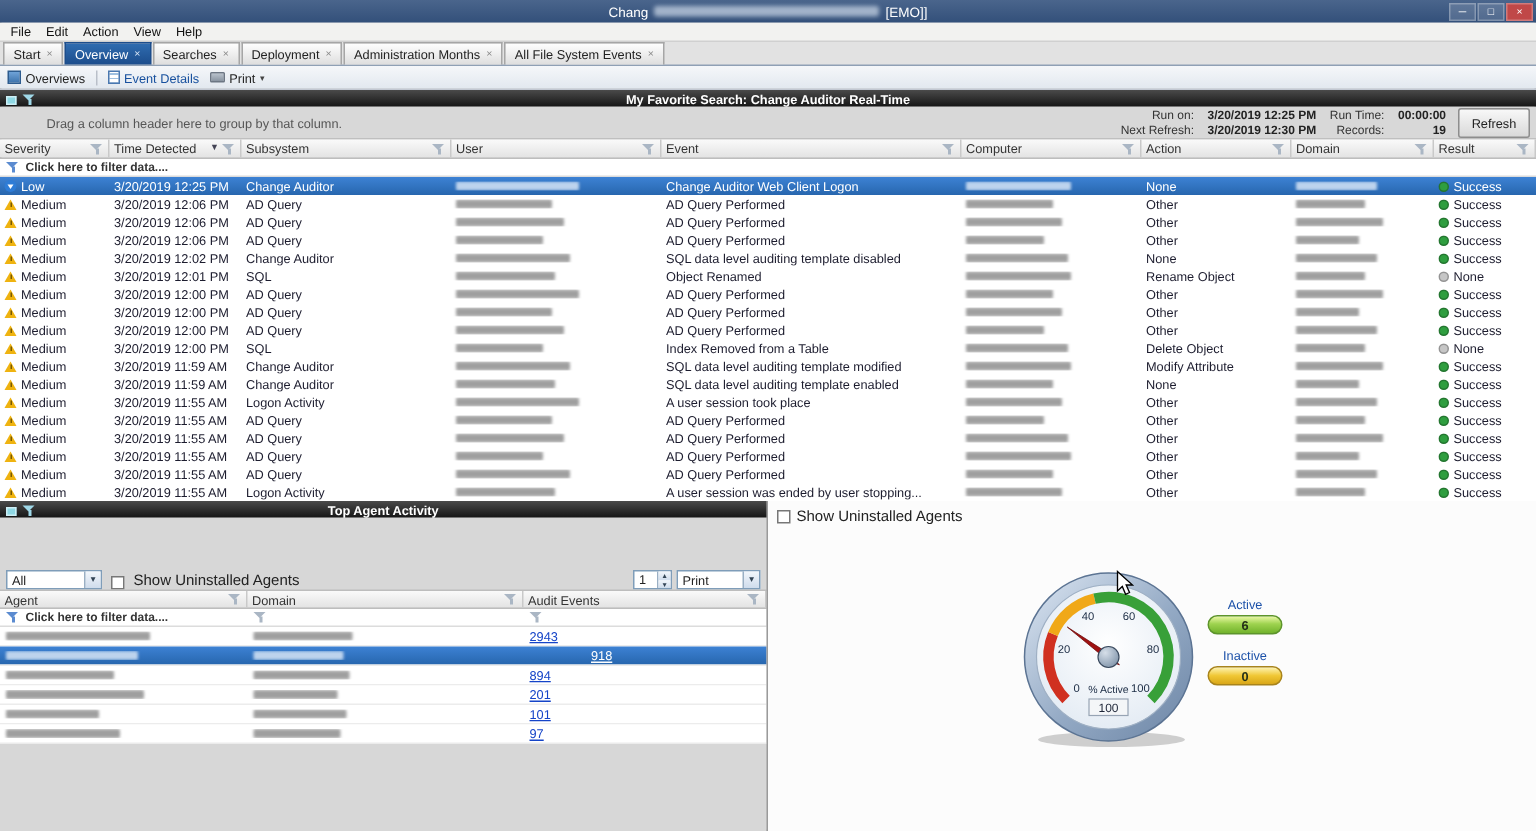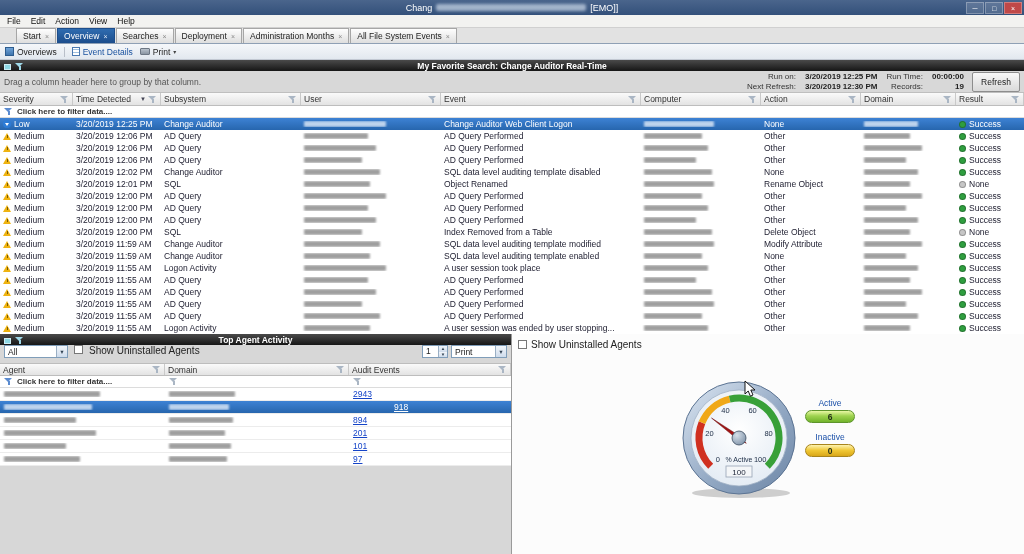--- a/index.html
+++ b/index.html
@@ -11,21 +11,21 @@
   .titlebar { height:15px; background:linear-gradient(#4a658c,#33507a); position:relative; display:flex; align-items:center; color:#fff; }
   .title-center { position:absolute; left:0; right:0; top:0; bottom:0; display:flex; justify-content:center; align-items:center; gap:4px; font-size:9px; }
   .blur-blob { display:inline-block; height:7px; border-radius:2px; background:rgba(228,238,250,.6); filter:blur(1.5px); }
   .win-controls { margin-left:auto; display:flex; gap:1px; padding-right:2px; z-index:3; }
   .win-btn { width:18px; height:12px; font-size:7px; line-height:11px; text-align:center; color:#fff; background:rgba(255,255,255,.14); border:1px solid rgba(255,255,255,.28); cursor:default; }
   .win-btn.close { background:#c04848; }
 
   
   .menubar { height:13px; background:#f2f2f0; border-bottom:1px solid #d0d0d0; display:flex; align-items:center; padding-left:2px; }
   .menu-item { font-size:8.5px; color:#111; padding:0 5px; }
-  .tabbar { height:16px; background:#e2e2e2; border-bottom:1px solid #8fa0b5; display:flex; align-items:flex-end; padding-left:16px; gap:1px; }
+  .tabbar { height:16px; background:#e2e2e2; border-bottom:1px solid #8fa0b5; display:flex; align-items:flex-end; padding-left:2px; gap:1px; }
   .tab { height:15px; display:flex; align-items:center; gap:4px; padding:0 6px; background:linear-gradient(#fefefe,#dedede); border:1px solid #a6a6a6; border-bottom:none; font-size:8.5px; color:#222; }
   .tab.active { background:linear-gradient(#2f6cb0,#1c4d8c); border-color:#1c4d8c; color:#fff; }
   .tab-close { font-size:7px; color:#8a8a8a; }
   .tab.active .tab-close { color:#d9e6f5; }
   .toolbar { height:16px; background:linear-gradient(#f5f7fa,#e2e8ef); border-bottom:1px solid #c2c8d2; display:flex; align-items:center; gap:7px; padding-left:5px; }
   .tool-btn { display:flex; align-items:center; gap:3px; font-size:8.5px; color:#222; }
   .tool-btn.blue { color:#17509e; }
   .tool-sep { width:1px; height:10px; background:#b9bfc9; }
   .ic-overviews { width:9px; height:9px; background:linear-gradient(#6fa3d8,#3e74ad); border:1px solid #2d5c8f; }
   .ic-details { width:8px; height:9px; background:repeating-linear-gradient(#fff 0 1px, #9fc0e0 1px 2px, #fff 2px 3px); border:1px solid #4a78b0; }
@@ -37,21 +37,21 @@
   .ph-icons { position:absolute; left:4px; top:2px; display:flex; gap:4px; align-items:center; }
   .pin-ic { width:7px; height:6px; background:#8fd8e4; border:1px solid #cdeef5; }
   .funnel { position:relative; width:9px; height:9px; display:inline-block; flex:none; }
   .funnel::before { content:""; position:absolute; top:1px; left:0; border-left:4.5px solid transparent; border-right:4.5px solid transparent; border-top:4px solid #5b8bd0; }
   .funnel::after { content:""; position:absolute; top:4px; left:3.5px; width:2px; height:4px; background:#5b8bd0; }
   .funnel.light::before { border-top-color:#9fd8e8; } .funnel.light::after { background:#9fd8e8; }
   .funnel.dim::before { border-top-color:#aab6c4; } .funnel.dim::after { background:#aab6c4; }
 
   
   .info-row { height:22px; background:#d8d8d8; border-bottom:1px solid #bfbfbf; display:flex; align-items:center; padding:0 4px; }
-  .group-hint { font-size:8.5px; color:#555; }
+  .group-hint { font-size:8.5px; color:#555;margin-left:27px; }
   .run-grid { margin-left:auto; display:grid; grid-template-columns:auto auto auto auto; column-gap:9px; font-size:8px; color:#222; line-height:10px; text-align:right; }
   .run-grid .lbl { color:#333; }
   .run-grid .val { font-weight:600; }
   .refresh-btn { width:48px; height:20px; margin-left:8px; font-size:8.5px; color:#222; background:linear-gradient(#f8f8f8,#d9d9d9); border:1px solid #8d8d8d; border-radius:2px; }
 
   
   .ghead, .erow { display:grid; grid-template-columns:73px 88px 140px 140px 200px 120px 100px 95px 68px; width:1024px; }
   .ghead { height:13px; background:linear-gradient(#fafafa,#e3e3e3); border-bottom:1px solid #bdbdbd; }
   .hcell { display:flex; align-items:center; gap:2px; padding:0 3px; font-size:8.5px; color:#333; border-right:1px solid #c9c9c9; overflow:hidden; white-space:nowrap; }
   .hcell .col-label { flex:1; overflow:hidden; }
@@ -68,21 +68,21 @@
   .sic-low::after { content:""; position:absolute; left:2px; top:3px; border-left:2px solid transparent; border-right:2px solid transparent; border-top:3px solid #fff; }
   .sic-med { width:0; height:0; border-left:4px solid transparent; border-right:4px solid transparent; border-bottom:7px solid #efb310; position:relative; }
   .sic-med::after { content:""; position:absolute; left:-0.5px; top:2.5px; width:1px; height:3px; background:#7a5a00; }
   .dot { width:7px; height:7px; border-radius:50%; flex:none; border:1px solid rgba(0,0,0,.25); }
 
   
   .bottom { display:flex; height:220px; }
   .left-panel { width:511px; background:#d7d7d7; display:flex; flex-direction:column; }
   .vdivider { width:1px; background:#9a9a9a; }
   .right-panel { width:512px; background:#fcfcfc; position:relative; }
-  .controls-row { height:18px; display:flex; align-items:flex-start; gap:6px; padding:0 4px; background:#d7d7d7; }
+  .controls-row { height:18px; display:flex; align-items:flex-end; gap:6px; padding:0 4px; background:#d7d7d7;margin-top:30px; }
   .combo { height:13px; background:#fff; border:1px solid #7f9db9; font-size:8.5px; color:#222; display:flex; align-items:center; padding-left:3px; }
   .combo .arrow { margin-left:auto; width:11px; height:11px; background:linear-gradient(#f2f6fb,#cfdcec); border-left:1px solid #9aafc4; font-size:5.5px; display:flex; align-items:center; justify-content:center; color:#345; }
   .checkbox { width:9px; height:9px; background:#fff; border:1px solid #777; flex:none; }
   .cb-label { font-size:10px; color:#222; }
   .spinner { height:13px; width:26px; background:#fff; border:1px solid #7f9db9; display:flex; }
   .spinner .num { flex:1; font-size:8.5px; padding-left:3px; line-height:11px; color:#222; }
   .spin-btns { width:9px; display:flex; flex-direction:column; border-left:1px solid #9aafc4; }
   .spin-btns span { flex:1; font-size:4.5px; line-height:5px; text-align:center; color:#345; background:linear-gradient(#f2f6fb,#cfdcec); }
   .ahead, .arow { display:grid; grid-template-columns:165px 184px 162px; width:511px; }
   .ahead { height:13px; background:linear-gradient(#fafafa,#e3e3e3); border-top:1px solid #bdbdbd; border-bottom:1px solid #bdbdbd; }

